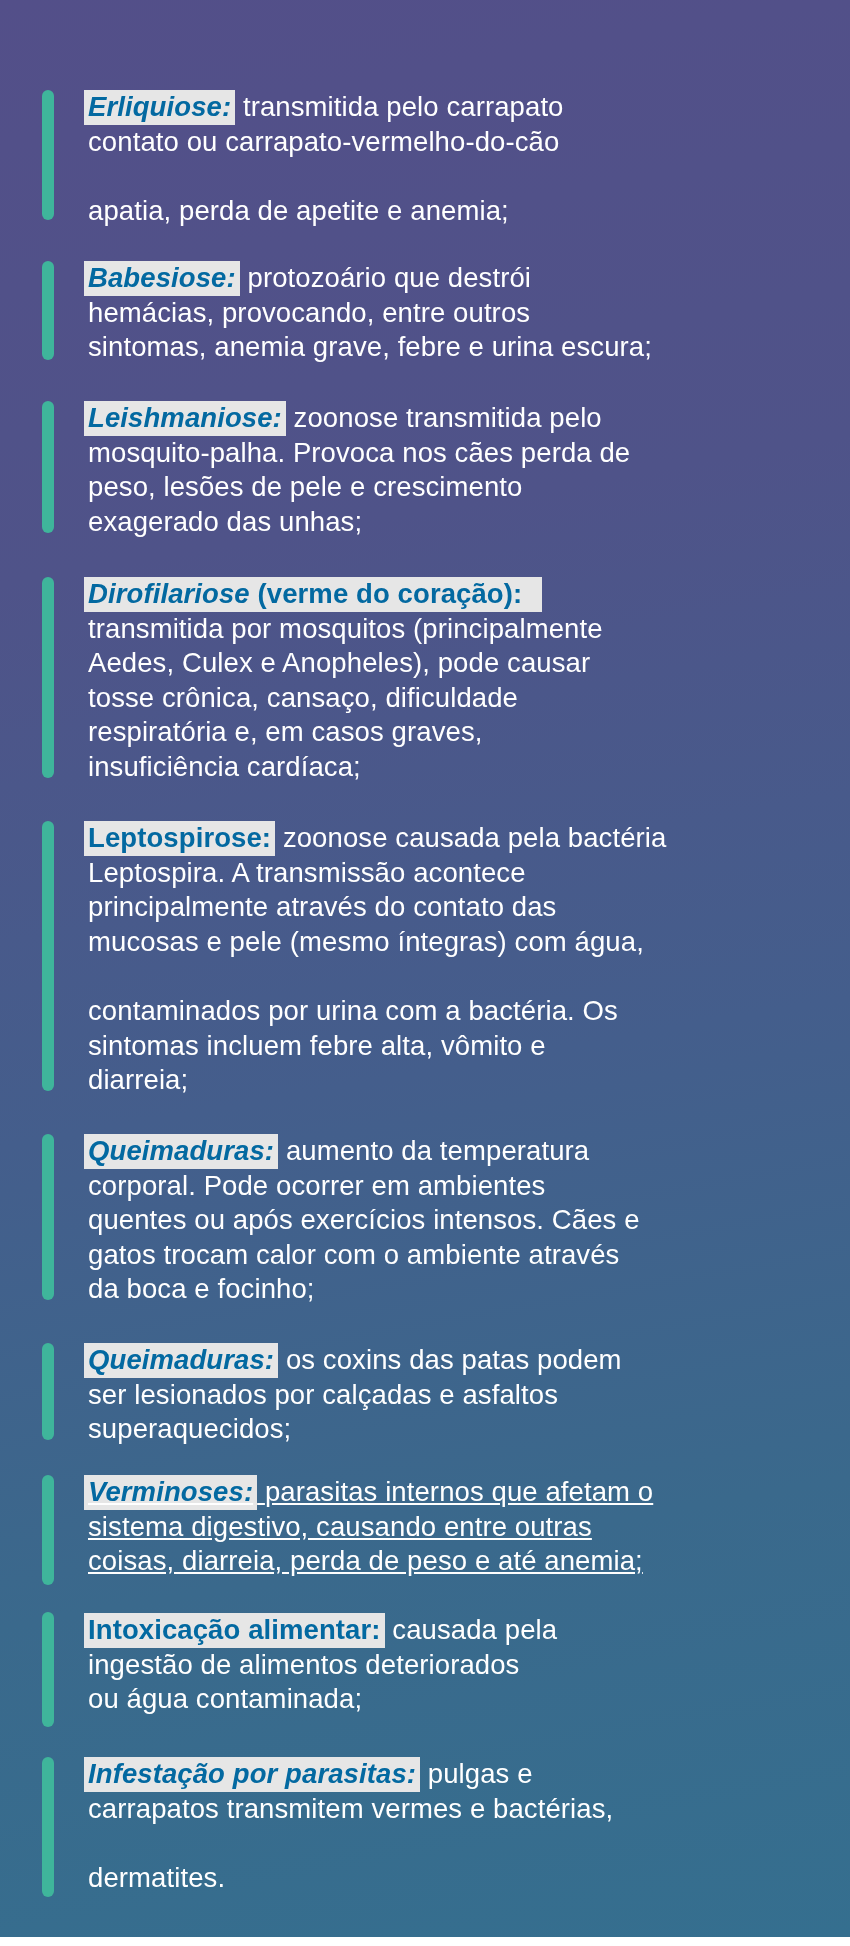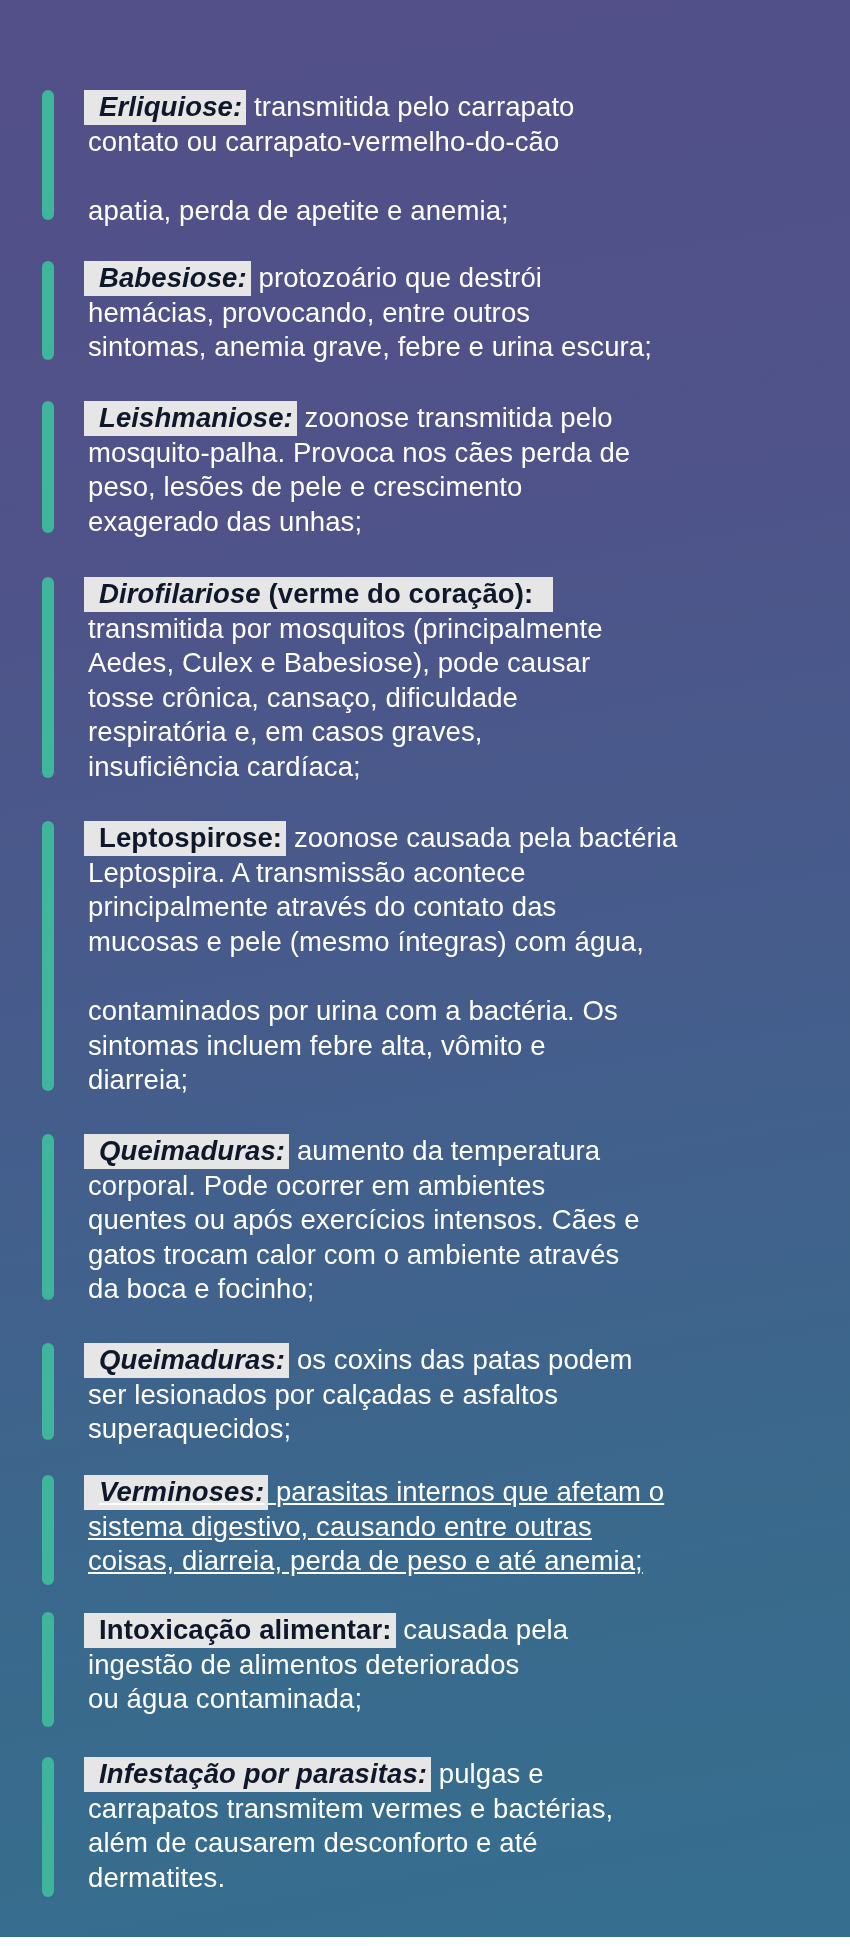--- a/index.html
+++ b/index.html
@@ -33,23 +33,23 @@
       left: 88px;
       width: 720px;
       font-family: "Liberation Sans", sans-serif;
       font-size: 27.5px;
       line-height: 34.6px;
       color: #ffffff;
       letter-spacing: 0.1px;
     }
     .term {
       background: #e6e6e6;
-      color: #0f172a;
+      color: #0369a1;
       font-weight: bold;
-      padding: 1px 4px 3px 15px;
+      padding: 1px 4px 3px 4px;
       margin-left: -4px;
     }
     .term.italic { font-style: italic; }
     .term .plain { font-style: normal; }
   </style>
 </head>
 <body>
 
 <div class="panel">
 
@@ -83,21 +83,21 @@
       <span>peso, lesões de pele e crescimento</span><br>
       <span>exagerado das unhas;</span>
     </div>
   </div>
 
   <div class="item" style="top:577px;">
     <div class="bar" style="top:0; height:201px;"></div>
     <div class="text" style="top:0;">
       <span class="term"><i>Dirofilariose</i> <span class="plain">(verme do coração):</span>&nbsp;&nbsp;</span><br>
       <span>transmitida por mosquitos (principalmente</span><br>
-      <span>Aedes, Culex e Babesiose), pode causar</span><br>
+      <span>Aedes, Culex e Anopheles), pode causar</span><br>
       <span>tosse crônica, cansaço, dificuldade</span><br>
       <span>respiratória e, em casos graves,</span><br>
       <span>insuficiência cardíaca;</span>
     </div>
   </div>
 
   <div class="item" style="top:821px;">
     <div class="bar" style="top:0; height:270px;"></div>
     <div class="text" style="top:0;">
       <span class="term">Leptospirose:</span>
@@ -153,18 +153,18 @@
       <span>ou água contaminada;</span>
     </div>
   </div>
 
   <div class="item" style="top:1757px;">
     <div class="bar" style="top:0; height:140px;"></div>
     <div class="text" style="top:0;">
       <span class="term italic">Infestação por parasitas:</span>
       <span>pulgas e</span><br>
       <span>carrapatos transmitem vermes e bactérias,</span><br>
-      <span>além de causarem desconforto e até</span><br>
+      <br>
       <span>dermatites.</span>
     </div>
   </div>
 
 </div>
 
 </body></html>

